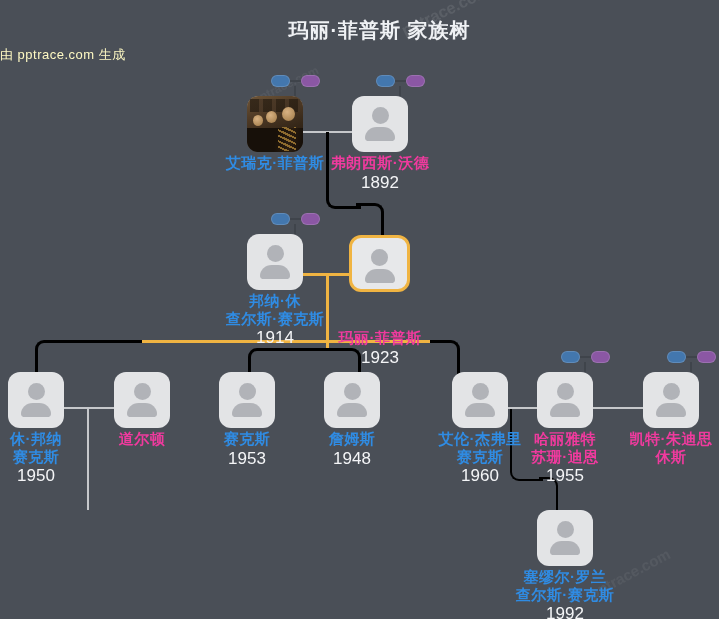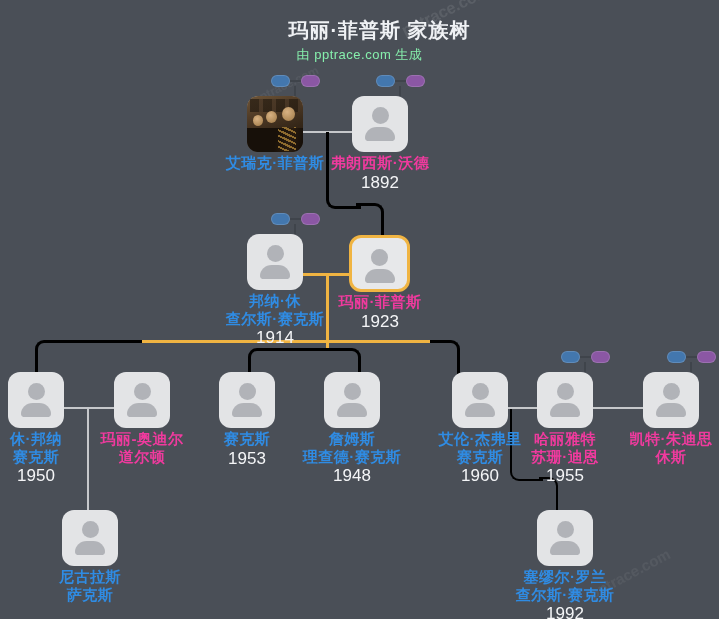--- a/index.html
+++ b/index.html
@@ -5,22 +5,22 @@
   html,body{margin:0;padding:0;background:#3a3e45;}
   #stage{
     position:relative;width:719px;height:619px;overflow:hidden;
     background:var(--bg,#4a4f57);
     font-family:"Liberation Sans","DejaVu Sans",sans-serif;
     -webkit-font-smoothing:antialiased;
   }
   
   .title{position:absolute;top:17px;left:0;right:0;text-align:center;
     font-size:20px;font-weight:700;color:#eff1f4;letter-spacing:1px;margin-left:40px;}
-  .subtitle{position:absolute;top:46px;left:0;right:0;text-align:center;
-    font-size:13px;color:#86efac;letter-spacing:0.5px;}
+  .subtitle{position:absolute;top:46px;left:0;right:0;text-align:left;
+    font-size:13px;color:#fef9c3;letter-spacing:0.5px;}
   
   .wm{position:absolute;font-weight:700;color:#fff;pointer-events:none;white-space:nowrap;}
   .wm1{left:398px;top:2px;font-size:16px;opacity:0.09;transform:rotate(-26deg);}
   .wm2{left:585px;top:565px;font-size:15px;opacity:0.055;transform:rotate(-28deg);}
   .wm3{left:250px;top:78px;font-size:12px;opacity:0.05;transform:rotate(-26deg);}
   
   .ln{position:absolute;background:var(--grayline,#c6c8cb);}
   .yln{position:absolute;background:var(--yellow,#f0b442);}
   .elb{position:absolute;background:none;}
   .elb.gray{border-color:var(--grayline,#c6c8cb);}
@@ -53,21 +53,21 @@
   .chip{position:absolute;width:19px;height:12px;border-radius:6px;box-sizing:border-box;
     border:1px solid rgba(255,255,255,0.15);cursor:pointer;}
   .chip-m{left:0;top:0;background:var(--chipblue,#4377ae);}
   .chip-f{left:30px;top:0;background:var(--chippurple,#8b57a4);}
   .chip-h{position:absolute;left:19px;top:5px;width:11px;height:2px;background:var(--chipline,#3f444b);}
   .chip-v{position:absolute;left:23px;top:11px;width:2px;height:10px;background:var(--chipline,#3f444b);}
   .chips{display:none;}
   .person.has-chips .chips{display:block;}
   
   .label{position:absolute;left:-47px;top:58px;width:150px;text-align:center;}
-  .person.hl .label{left:-44px;}
+  .person.hl .label{left:-44px;margin-top:36px;}
   .name{font-weight:700;font-size:15px;line-height:17.5px;letter-spacing:0.5px;}
   .name:empty{display:none;}
   .person.blue .name{color:var(--blue,#2f8ce4);}
   .person.pink .name{color:var(--pink,#f03a9e);}
   .year{font-size:17px;line-height:21px;color:var(--white,#f4f5f7);}
   .year:empty{display:none;}
 </style>
 </head>
 <body>
 
@@ -200,21 +200,20 @@
     <div class="person pink" style="left: 114px; top: 372px;">
 
       <div class="node">
         <div class="avatar">
           <div class="head"></div>
           <div class="shoulders"></div>
         </div>
 
       </div>
       <div class="label">
-        <div class="name l1">玛丽-奥迪尔</div>
         <div class="name l2">道尔顿</div>
 
       </div>
     </div>
     <div class="person blue" style="left: 219px; top: 372px;">
 
       <div class="node">
         <div class="avatar">
           <div class="head"></div>
           <div class="shoulders"></div>
@@ -230,21 +229,20 @@
 
       <div class="node">
         <div class="avatar">
           <div class="head"></div>
           <div class="shoulders"></div>
         </div>
 
       </div>
       <div class="label">
         <div class="name l1">詹姆斯</div>
-        <div class="name l2">理查德·赛克斯</div>
         <div class="year">1948</div>
       </div>
     </div>
     <div class="person blue" style="left: 452px; top: 372px;">
 
       <div class="node">
         <div class="avatar">
           <div class="head"></div>
           <div class="shoulders"></div>
         </div>
@@ -289,35 +287,20 @@
           <div class="shoulders"></div>
         </div>
 
       </div>
       <div class="label">
         <div class="name l1">凯特·朱迪思</div>
         <div class="name l2">休斯</div>
 
       </div>
     </div>
-    <div class="person blue" style="left: 62px; top: 510px;">
-
-      <div class="node">
-        <div class="avatar">
-          <div class="head"></div>
-          <div class="shoulders"></div>
-        </div>
-
-      </div>
-      <div class="label">
-        <div class="name l1">尼古拉斯</div>
-        <div class="name l2">萨克斯</div>
-
-      </div>
-    </div>
     <div class="person blue" style="left: 537px; top: 510px;">
 
       <div class="node">
         <div class="avatar">
           <div class="head"></div>
           <div class="shoulders"></div>
         </div>
 
       </div>
       <div class="label">

